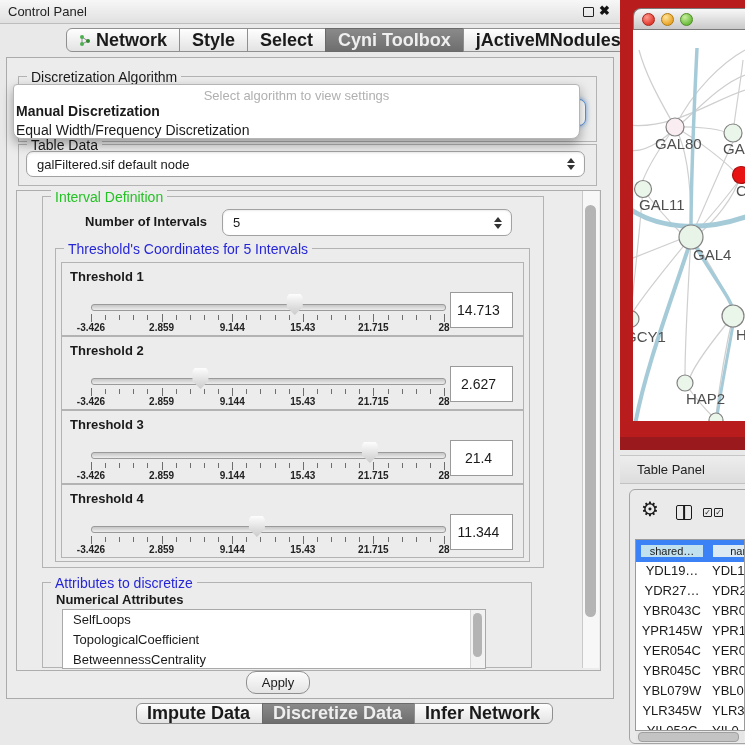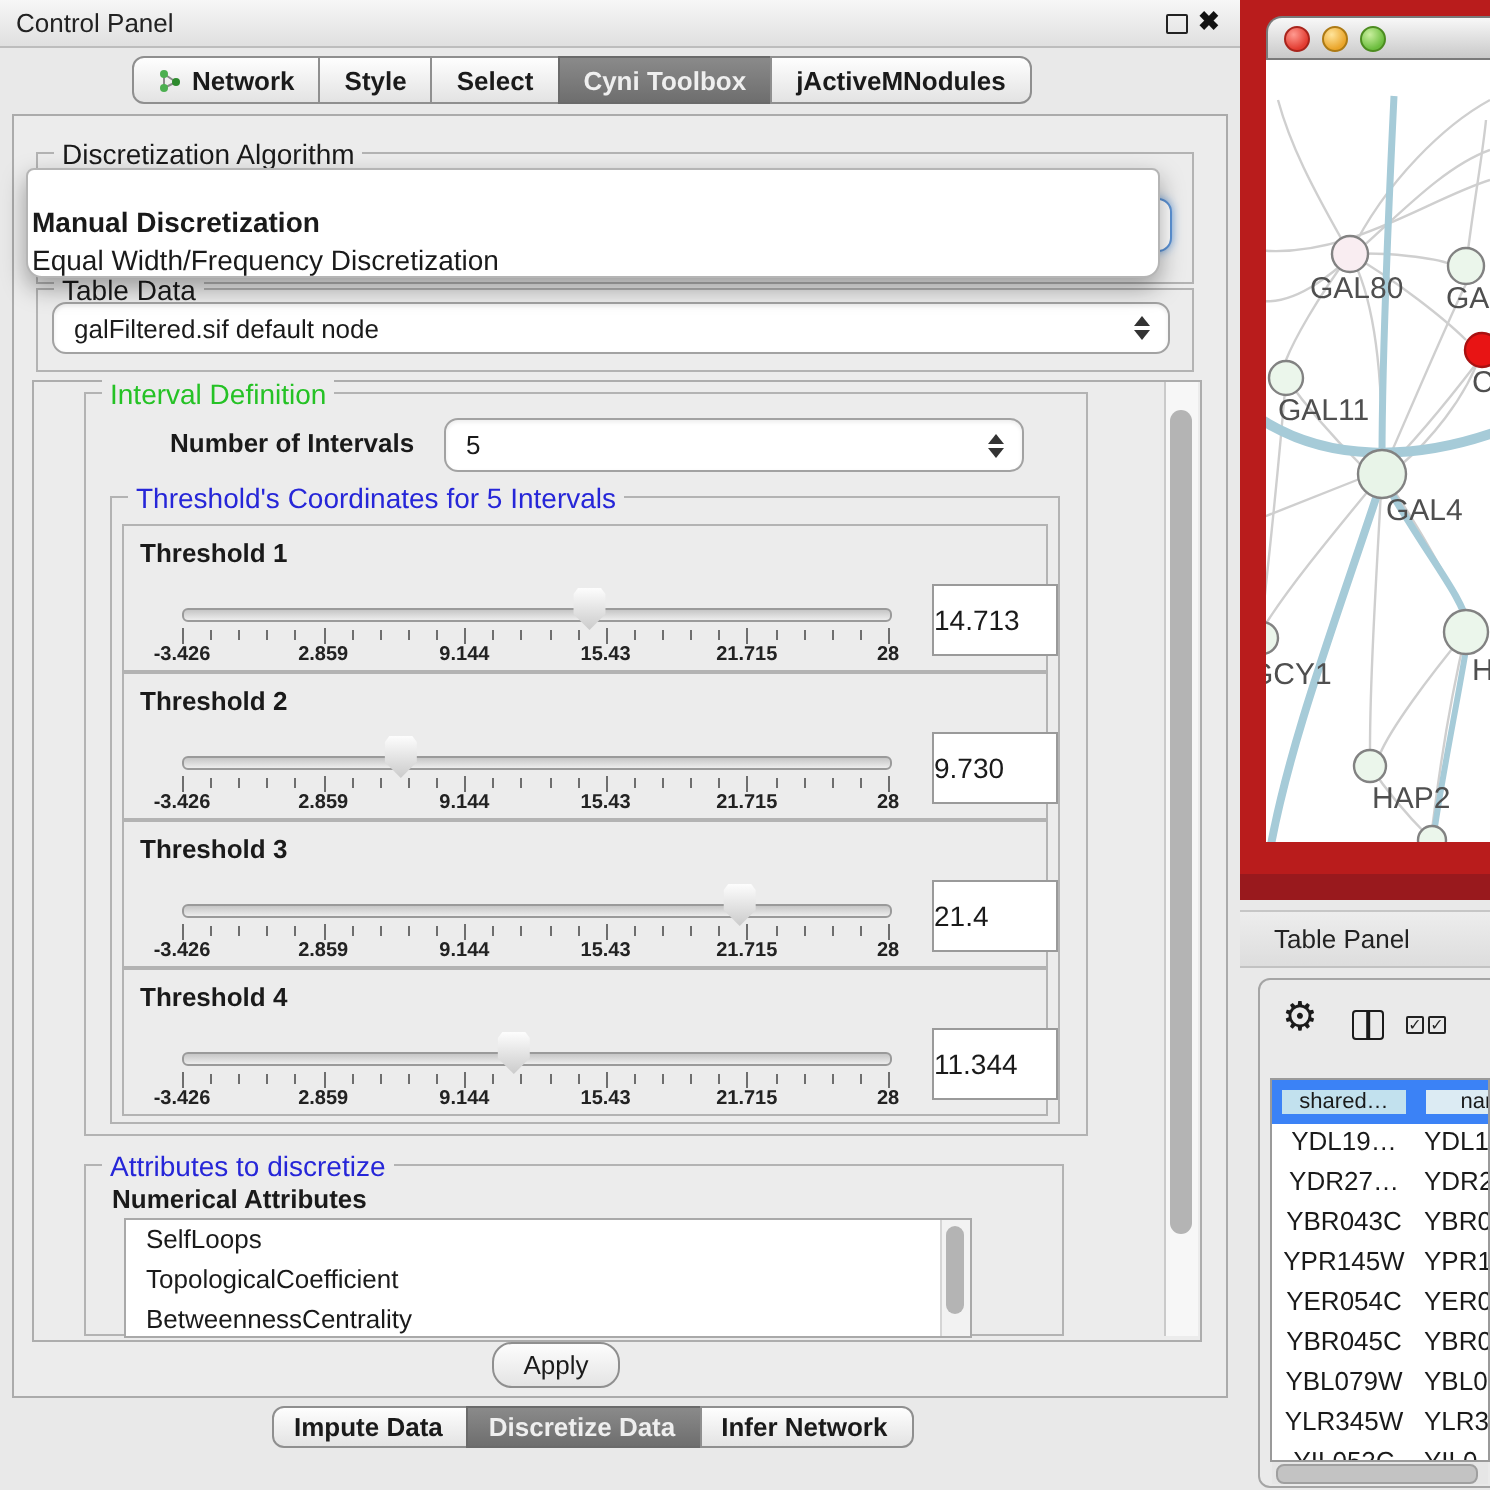--- a/index.html
+++ b/index.html
@@ -9,21 +9,21 @@
 
   
   #titlebar{left:0;top:0;width:620px;height:23px;background:linear-gradient(#f7f7f7,#e0e0e0);
             border-bottom:1px solid #bdbdbd;}
   #titlebar .t{position:absolute;left:8px;top:4px;font-size:13px;color:#222;}
   #float-icon{position:absolute;left:583px;top:7px;width:9px;height:8px;border:1.6px solid #222;border-radius:1px;}
   #close-icon{position:absolute;left:599px;top:3px;font-size:13px;font-weight:bold;color:#111;}
 
   .tabbar{display:flex;height:24px;}
   .tab{display:flex;align-items:center;gap:5px;padding:0 12px;border:1px solid #8f8f8f;margin-left:-1px;
-       background:linear-gradient(#fefefe,#e3e3e3);font-weight:bold;font-size:13px;color:#1a1a1a;white-space:nowrap;}
+       background:linear-gradient(#fefefe,#e3e3e3);font-weight:bold;font-size:18px;color:#1a1a1a;white-space:nowrap;}
   .tab:first-child{border-radius:6px 0 0 6px;margin-left:0;}
   .tab:last-child{border-radius:0 6px 6px 0;}
   .tab.sel{background:linear-gradient(#8a8a8a,#6e6e6e);color:#efefef;border-color:#6a6a6a;}
   #top-tabs{left:66px;top:28px;}
   #bottom-tabs{left:136px;top:703px;}
   #bottom-tabs .tab{height:19px;padding-left:10px;}
 
   #outer-box{left:6px;top:57px;width:606px;height:640px;border:1px solid #ababab;background:#ececec;}
 
   
@@ -62,22 +62,22 @@
   .trow .tl{position:absolute;left:8px;top:6px;font-weight:bold;font-size:13px;}
   .track{position:absolute;left:29px;top:41px;width:353px;height:5px;border:1px solid #9a9a9a;border-radius:3px;
          background:linear-gradient(#c6c6c6,#ededed);}
   .handle{position:absolute;top:31px;width:17px;height:21px;background:linear-gradient(#fdfdfd,#cbcbcb);
           clip-path:polygon(50% 100%,3% 62%,3% 14%,16% 0,84% 0,97% 14%,97% 62%);
           filter:drop-shadow(0 0 1px #787878);}
   .tick{position:absolute;width:1px;background:#6e6e6e;}
   .tick.minor{top:52px;height:5px;}
   .tick.major{top:51px;height:8px;}
   .ticklab{position:absolute;top:59px;transform:translateX(-50%);font-size:10px;font-weight:bold;color:#222;white-space:nowrap;text-align:center;}
-  .vbox{position:absolute;left:404px;top:29px;width:55px;height:34px;background:#fff;border:1px solid #9a9a9a;
-        font-size:14px;text-align:left;line-height:34px;padding-right:6px;box-sizing:content-box;}
+  .vbox{position:absolute;left:388px;top:29px;width:55px;height:34px;background:#fff;border:1px solid #9a9a9a;
+        font-size:14px;text-align:center;line-height:34px;padding-right:6px;box-sizing:content-box;}
 
   
   #attr-list{left:62px;top:609px;width:422px;height:58px;background:#fff;border:1px solid #a9a9a9;overflow:hidden;}
   #attr-list .item{padding-left:10px;line-height:20px;font-size:13px;}
   #attr-scroll{position:absolute;right:0;top:0;bottom:0;width:14px;background:#f2f2f2;border-left:1px solid #d5d5d5;}
   #attr-scroll .thumb{position:absolute;left:2px;top:3px;width:9px;height:44px;border-radius:5px;background:#b4b4b4;}
 
   #apply-btn{left:246px;top:671px;width:62px;height:21px;border:1px solid #8f8f8f;border-radius:10px;
              background:linear-gradient(#fdfdfd,#e4e4e4);font-size:13px;display:flex;align-items:center;justify-content:center;}
 
@@ -156,20 +156,21 @@
       </div>
 
     <div id="outer-box" class="abs"></div>
 
     <div class="group" style="left:18px;top:76px;width:577px;height:64px;">
       <span class="glabel">Discretization Algorithm</span>
     </div>
     <div id="algo-combo" class="abs"></div>
 
     <div id="popup" class="abs">
+      <div class="ph">Select algorithm to view settings</div>
       <div class="opts">
           <div class="opt hl">Manual Discretization</div>
           <div class="opt">Equal Width/Frequency Discretization</div>
         </div>
     </div>
 
     <div class="group" style="left:18px;top:144px;width:577px;height:40px;">
       <span class="glabel">Table Data</span>
     </div>
     <div class="combo" style="left:26px;top:151px;width:557px;height:24px;">
@@ -268,21 +269,21 @@
           <span class="tick minor" style="left: 353.76px;"></span>
           <span class="tick minor" style="left: 367.88px;"></span>
           <span class="tick major" style="left: 382px;"></span>
           <span class="ticklab" style="left: 29px;">-3.426</span>
           <span class="ticklab" style="left: 99.6px;">2.859</span>
           <span class="ticklab" style="left: 170.2px;">9.144</span>
           <span class="ticklab" style="left: 240.8px;">15.43</span>
           <span class="ticklab" style="left: 311.4px;">21.715</span>
           <span class="ticklab" style="left: 382px;">28</span>
           <div class="handle" style="left: 129.929px;"></div>
-          <div class="vbox">9.730</div>
+          <div class="vbox">2.627</div>
         </div>
         <div class="trow" style="top: 410px;">
           <div class="tl">Threshold 3</div>
           <div class="track"></div>
           <span class="tick major" style="left: 29px;"></span>
           <span class="tick minor" style="left: 43.12px;"></span>
           <span class="tick minor" style="left: 57.24px;"></span>
           <span class="tick minor" style="left: 71.36px;"></span>
           <span class="tick minor" style="left: 85.48px;"></span>
           <span class="tick major" style="left: 99.6px;"></span>

